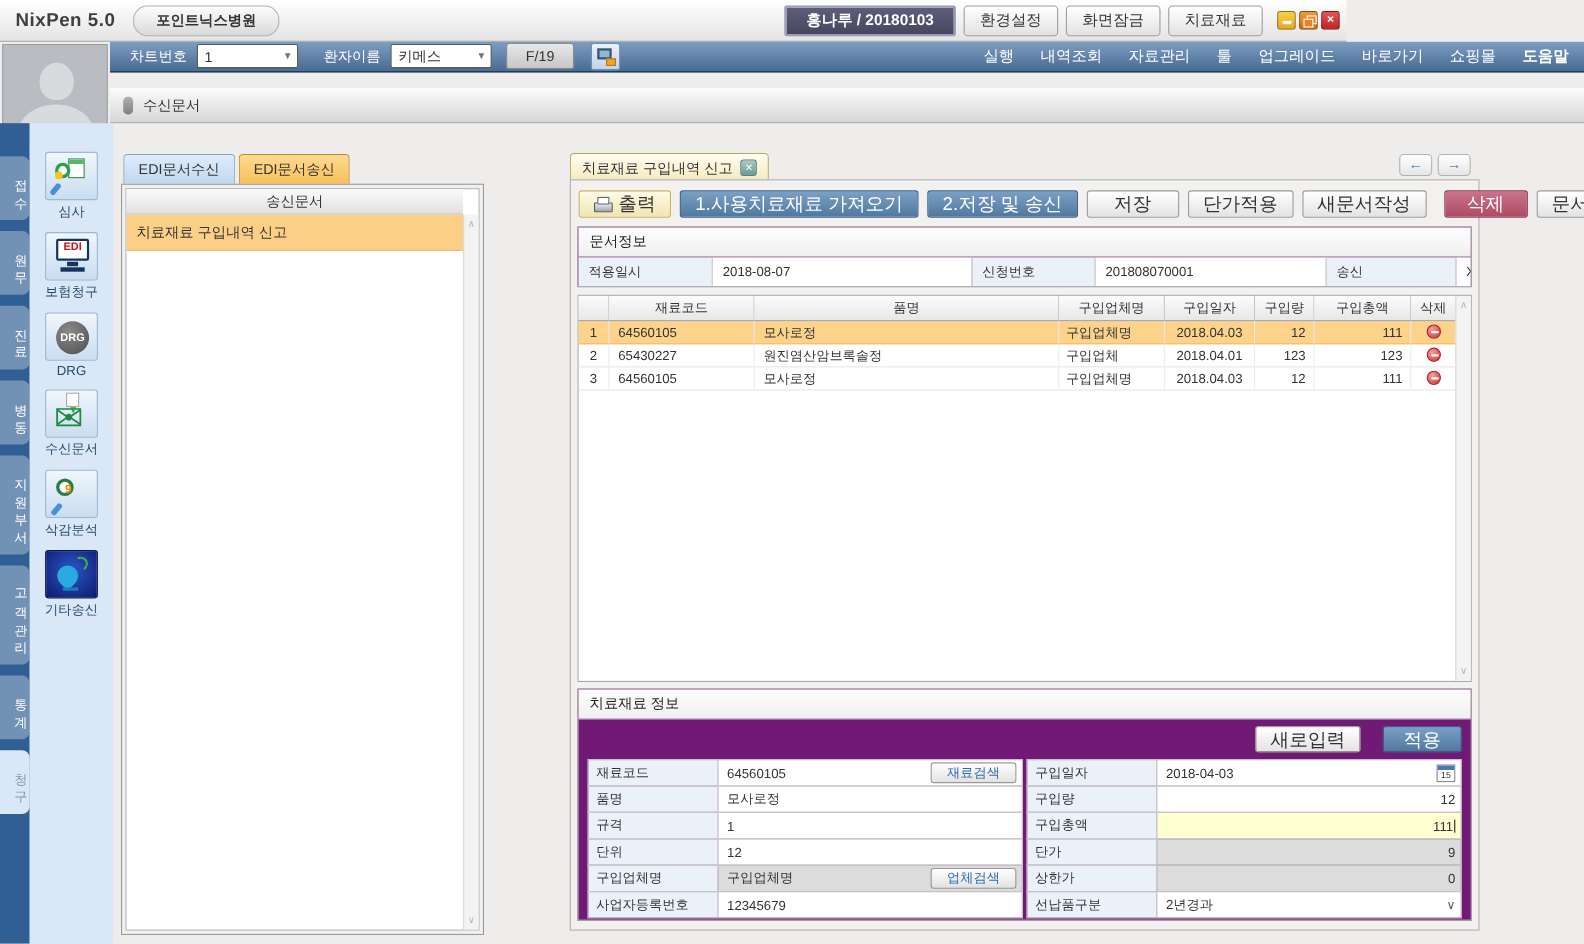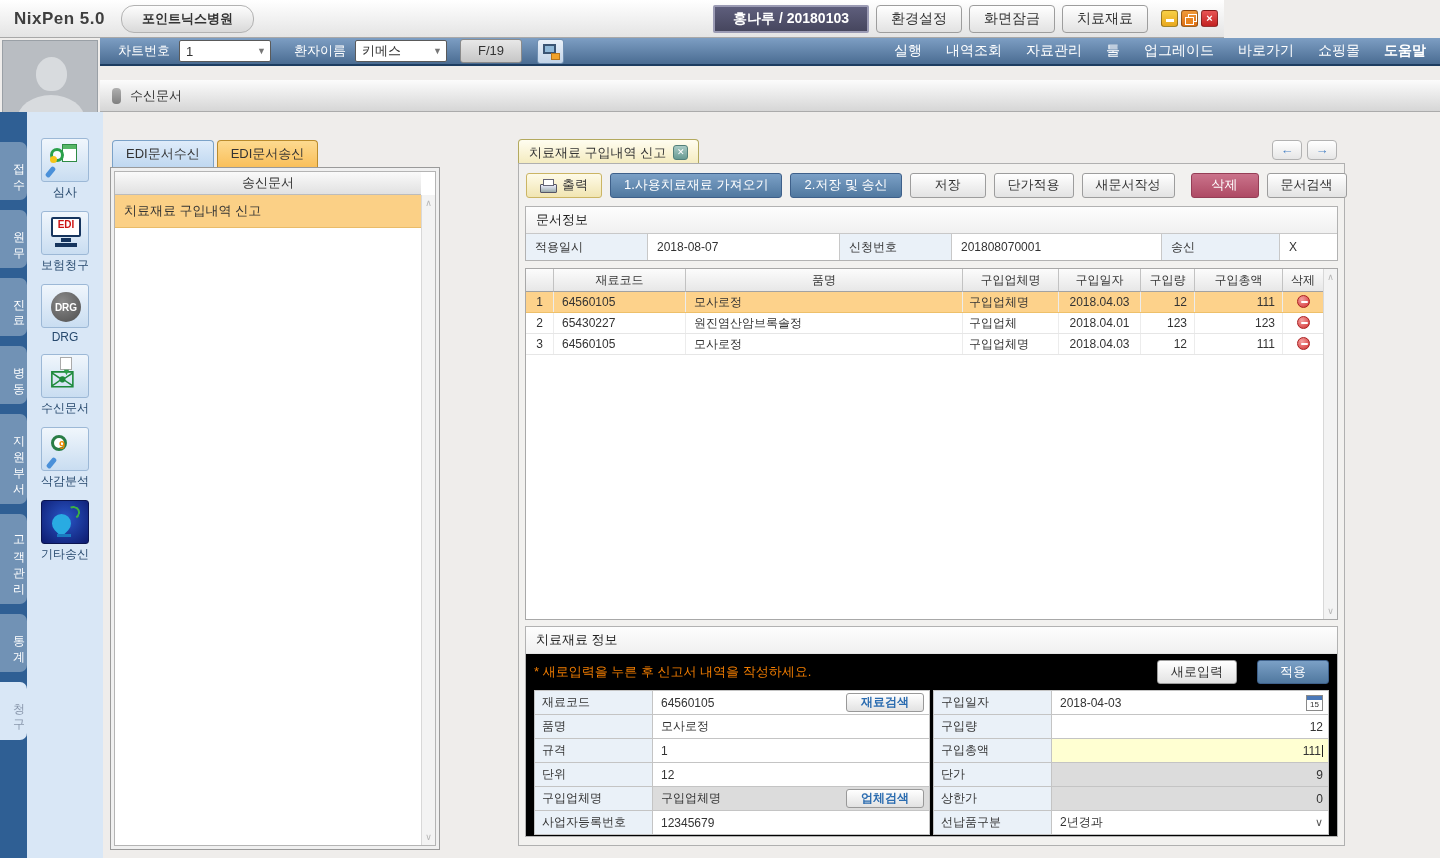--- a/index.html
+++ b/index.html
@@ -101,36 +101,36 @@
   .edi-inner .vscroll { top:23px; }
 
   
   .doc-tab { position:absolute; left:518px; top:139px; height:25px; background:linear-gradient(#fffdf0,#f4ebbe); border:1px solid #b3a95e; border-bottom:none; border-radius:4px 4px 0 0; padding:0 10px; line-height:23px; font-size:13px; display:flex; align-items:center; gap:7px; }
   .tab-close { width:15px; height:15px; background:linear-gradient(#a9cbc5,#679a92); border:1px solid #53807a; border-radius:3px; color:#fff; font-size:9px; line-height:13px; text-align:center; cursor:pointer; }
   .nav-arrows { position:absolute; left:1272px; top:140px; display:flex; gap:5px; }
   .nav-btn { width:30px; height:20px; background:linear-gradient(#ffffff,#e6e6e6); border:1px solid #b2b2b2; border-radius:4px; color:#4f86c6; font-weight:bold; font-size:13px; text-align:center; line-height:18px; cursor:pointer; }
 
   .doc-panel { position:absolute; left:518px; top:163px; width:827px; height:683px; border:1px solid #b0b0b0; background:#f2f1ef; }
   .doc-toolbar { display:flex; align-items:center; gap:8px; padding:6px 7px 0 7px; height:36px; }
-  .btn { height:25px; padding:0 13px; background:linear-gradient(#ffffff,#e3e3e3); border:1px solid #9d9d9d; border-radius:3px; font-size:13px; color:#333; display:flex; align-items:center; cursor:pointer; white-space:nowrap; }
+  .btn { height:25px; padding:0 13px; background:linear-gradient(#ffffff,#e3e3e3); border:1px solid #9d9d9d; border-radius:3px; font-size:17px; color:#333; display:flex; align-items:center; cursor:pointer; white-space:nowrap; }
   .btn.blue { background:linear-gradient(#7ba0c6,#50789f); border-color:#3e608a; color:#fff; }
   .btn.cream { background:linear-gradient(#fefbe8,#f1e5b2); border-color:#cbb564; }
   .btn.danger { background:linear-gradient(#ca738b,#ae4a64); border-color:#953e56; color:#fff; padding:0 20px; }
   .spacer { flex:1; }
   .print-icon { display:inline-block; width:16px; height:13px; position:relative; margin-right:6px; }
   .print-icon::before { content:""; position:absolute; left:0; top:5px; width:15px; height:7px; background:linear-gradient(#eef,#9aa); border:1px solid #556; border-radius:1px; }
   .print-icon::after { content:""; position:absolute; left:3px; top:0; width:9px; height:5px; background:#fff; border:1px solid #667; }
 
-  .gbox { position:absolute; left:6px; right:6px; border:1px solid #b2b2b2; background:#000000; }
+  .gbox { position:absolute; left:6px; right:6px; border:1px solid #b2b2b2; background:#701a75; }
   .gbox-title { height:26px; line-height:25px; padding-left:10px; font-size:13px; color:#222; background:linear-gradient(#fdfdfd,#f0f0f0); }
   #info-box { top:42px; height:55px; }
   .info-row { display:flex; height:27px; border-top:1px solid #c8c8c8; font-size:12px; }
   .info-row>div { line-height:26px; border-right:1px solid #c8c8c8; padding-left:9px; overflow:hidden; }
   .i-label { background:#eaf1f8; }
-  .iw1{width:122px;} .iw2{width:192px;background:#fff;} .iw3{width:112px;} .iw4{width:210px;background:#fff;} .iw5{width:118px;} .iw6{flex:1;border-right:none!important;background:#fff;}
+  .iw1{width:122px;} .iw2{width:236px;background:#fff;} .iw3{width:112px;} .iw4{width:210px;background:#fff;} .iw5{width:118px;} .iw6{flex:1;border-right:none!important;background:#fff;}
 
   
   .grid { position:absolute; left:6px; right:6px; top:104px; height:352px; border:1px solid #a8a8a8; background:#fff; }
   .g-header { display:flex; height:23px; margin-right:14px; }
   .g-cell { border-right:1px solid #c2c2c2; overflow:hidden; white-space:nowrap; font-size:12px; }
   .g-header .g-cell { background:linear-gradient(#fcfcfc,#e7e7e7); border-bottom:1px solid #a2a2a2; text-align:center; line-height:22px; }
   .c-no{width:28px;text-align:center;} .c-code{width:132px;} .c-name{flex:1;} .c-vendor{width:96px;} .c-date{width:82px;text-align:center;} .c-qty{width:54px;} .c-total{width:88px;} .c-del{width:40px;text-align:center;border-right:none!important;}
   .g-row { display:flex; height:21px; line-height:20px; border-bottom:1px solid #e6e6e6; margin-right:14px; cursor:pointer; }
   .g-row .g-cell { border-right:1px solid #ececec; }
   .g-row .c-code,.g-row .c-name { padding-left:8px; }
@@ -148,21 +148,21 @@
   .note-row .btn.blue { width:72px; justify-content:center; margin-left:20px; }
   .form-wrap { display:flex; gap:3px; padding:1px 8px 8px 8px; }
   .form-col { flex:1; }
   .form-row { display:flex; height:25px; border:1px solid #c4c4c4; margin-top:-1px; font-size:12px; }
   .f-label { width:118px; background:#eaf1f8; border-right:1px solid #c4c4c4; line-height:23px; padding-left:7px; }
   .f-value { flex:1; background:#fff; display:flex; align-items:center; padding:0 5px 0 8px; overflow:hidden; }
   .form-row.disabled .f-value { background:#dcdcdc; }
   .form-row.highlight .f-value { background:#ffffd2; }
   .form-row.right .f-text { margin-left:auto; }
   .form-row.highlight .f-text::after { content:""; display:inline-block; width:1px; height:12px; background:#222; margin-left:1px; vertical-align:-2px; }
-  .mini-btn { margin-left:auto; height:19px; padding:0 14px; font-size:12px; color:#2b6cb0; background:linear-gradient(#ffffff,#e2e2e2); border:1px solid #999; border-radius:3px; cursor:pointer;font-weight:bold; }
+  .mini-btn { margin-left:auto; height:19px; padding:0 14px; font-size:12px; color:#2b6cb0; background:linear-gradient(#ffffff,#e2e2e2); border:1px solid #999; border-radius:3px; cursor:pointer; }
   .cal-icon { margin-left:auto; width:17px; height:16px; background:#fff; border:1px solid #8a8a8a; position:relative; cursor:pointer; }
   .cal-icon::before { content:""; position:absolute; left:0; top:0; right:0; height:4px; background:#4a78b8; }
   .cal-icon::after { content:"15"; position:absolute; left:0; right:0; top:4px; text-align:center; font-size:8px; color:#333; }
   .dd-chevron { margin-left:auto; color:#555; font-size:11px; cursor:pointer; }
 </style>
 </head>
 <body>
 
 <div class="hdr">
   <div class="hdr-logo">NixPen 5.0</div>
@@ -404,21 +404,20 @@
 </div>
     <div class="vscroll">
         <div class="up">∧</div>
         <div class="dn">∨</div>
       </div>
   </div>
 
   <div class="gbox" id="mat-box">
     <div class="gbox-title">치료재료 정보</div>
     <div class="note-row">
-      <span class="note">* 새로입력을 누른 후 신고서 내역을 작성하세요.</span>
       <span class="spacer"></span>
       <button class="btn">새로입력</button>
       <button class="btn blue">적용</button>
     </div>
     <div class="form-wrap">
       <div class="form-col">
   <div class="form-row">
     <div class="f-label">재료코드</div>
     <div class="f-value">
       <span class="f-text">64560105</span>

